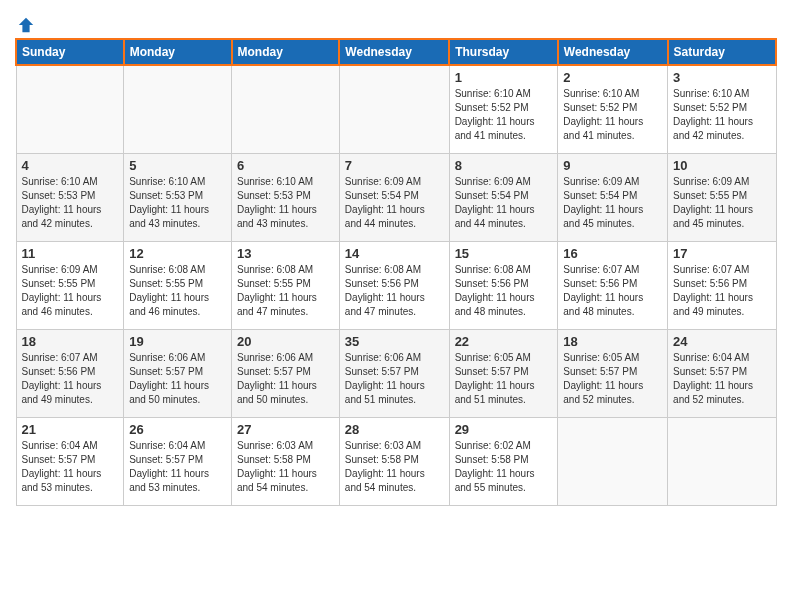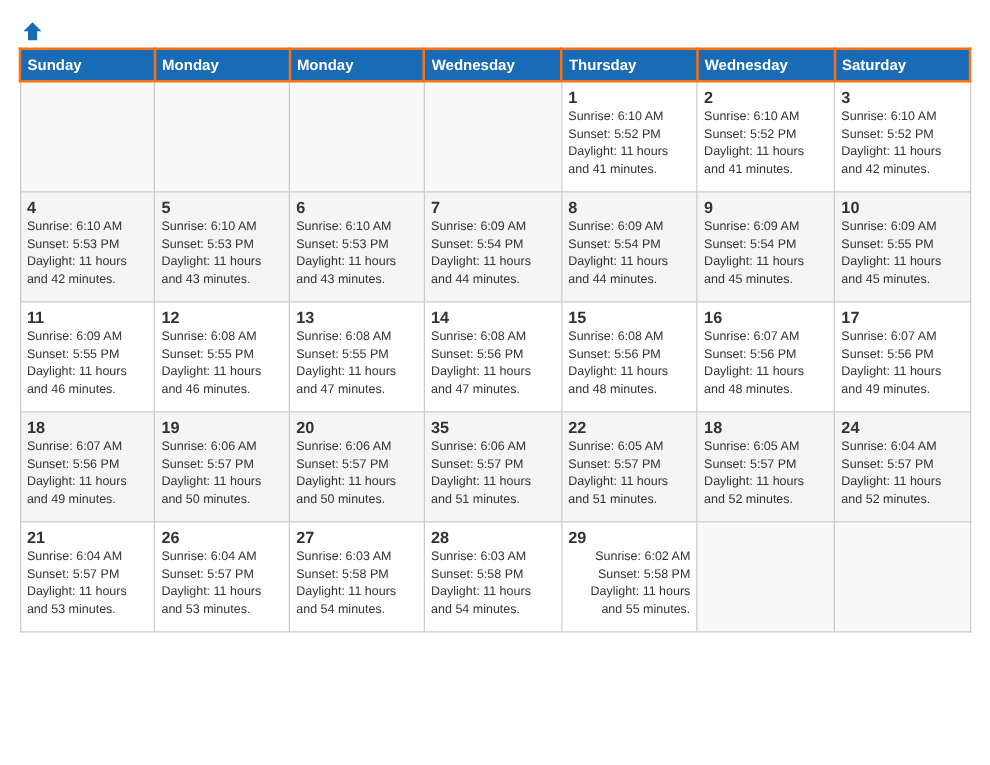--- a/index.html
+++ b/index.html
@@ -302,21 +302,21 @@
 Daylight: 11 hours and 54 minutes.</div>
         </td>
         <td>
           <div class="day-num">28</div>
           <div class="day-info" style="white-space: pre-line;">Sunrise: 6:03 AM
 Sunset: 5:58 PM
 Daylight: 11 hours and 54 minutes.</div>
         </td>
         <td>
           <div class="day-num">29</div>
-          <div class="day-info" style="white-space: pre-line; text-align: right;">Sunrise: 6:02 AM
+          <div class="day-info" style="white-space: pre-line;">Sunrise: 6:02 AM
 Sunset: 5:58 PM
 Daylight: 11 hours and 55 minutes.</div>
         </td>
         <td class="empty-cell"></td>
         <td class="empty-cell"></td>
       </tr>
     </tbody>
 </table>
 
 </body></html>

